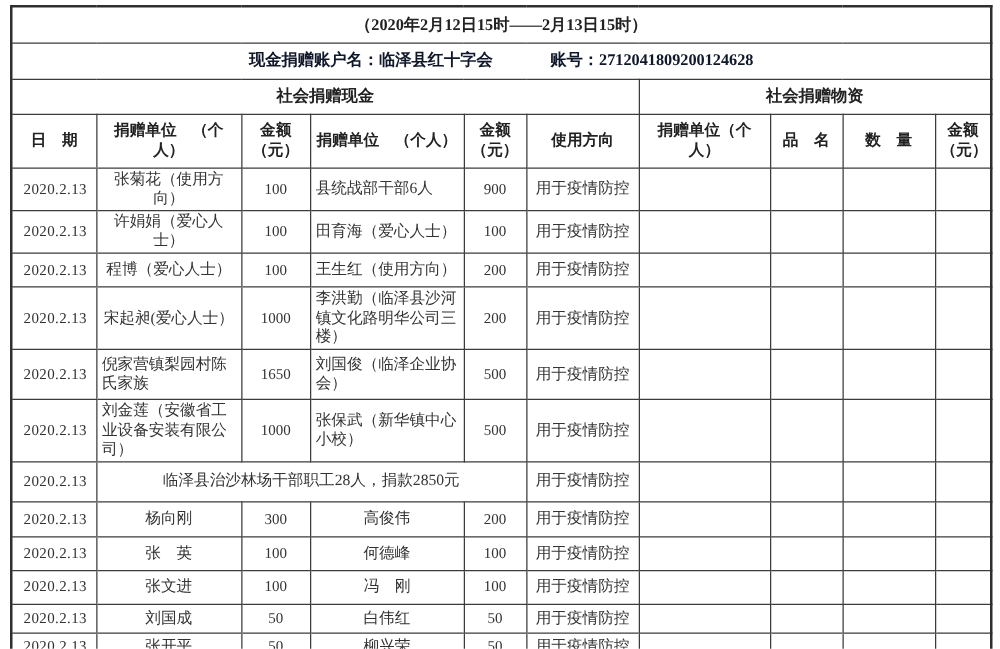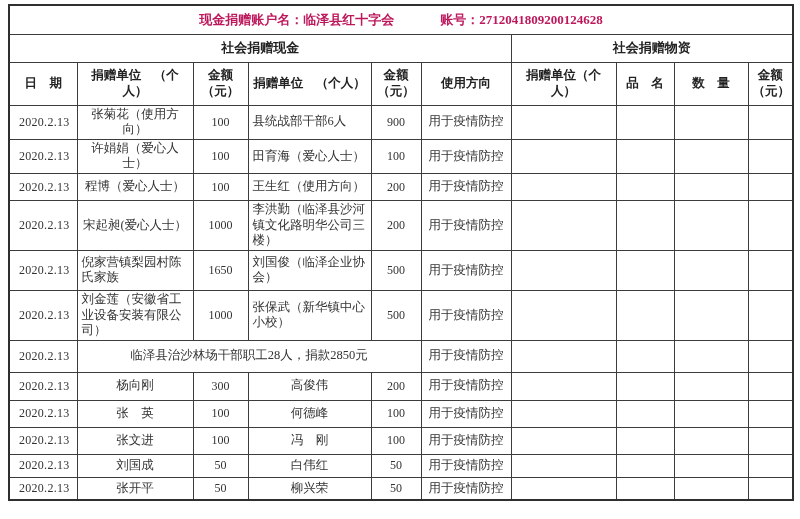--- a/index.html
+++ b/index.html
@@ -26,41 +26,44 @@
     vertical-align:middle;
     overflow:hidden;
     color:#333;
   }
   td.nr{border-right:none;margin-top:44px;}           
   tr.nb td{border-bottom:none;}       
   td.left{text-align:left;}
   td.datec{text-align:center;padding-left:6px;font-size:12px;letter-spacing:.3px;}
   td.hdr{font-weight:bold;color:#222;font-size:13px;}
   td.colhdr{font-weight:bold;color:#222;font-size:12.5px;white-space:pre-line;}
-  .acct-wrap{display:flex;justify-content:center;gap:46px;font-weight:bold;font-size:13px;color:#be185d;}
+  .acct-wrap{display:flex;justify-content:center;gap:46px;font-weight:bold;font-size:13px;color:#0f172a;}
   td.amount{font-size:12px;}
 </style>
 </head>
 <body>
 
 <table class="doc">
   <colgroup>
     <col style="width:68px">
       <col style="width:116px">
       <col style="width:55px">
     <col style="width:123px">
       <col style="width:50px">
       <col style="width:90px">
     <col style="width:105px">
       <col style="width:58px">
       <col style="width:74px">
       <col style="width:45px">
   </colgroup>
 
   <tbody>
+      <tr style="height:29px">
+    <td colspan="10" class="hdr">（2020年2月12日15时——2月13日15时）</td>
+  </tr>
 
   <tr style="height:29px">
     <td colspan="10">
       <div class="acct-wrap">
         <span>现金捐赠账户名：临泽县红十字会</span>
         <span>账号：2712041809200124628</span>
       </div>
     </td>
   </tr>
 

